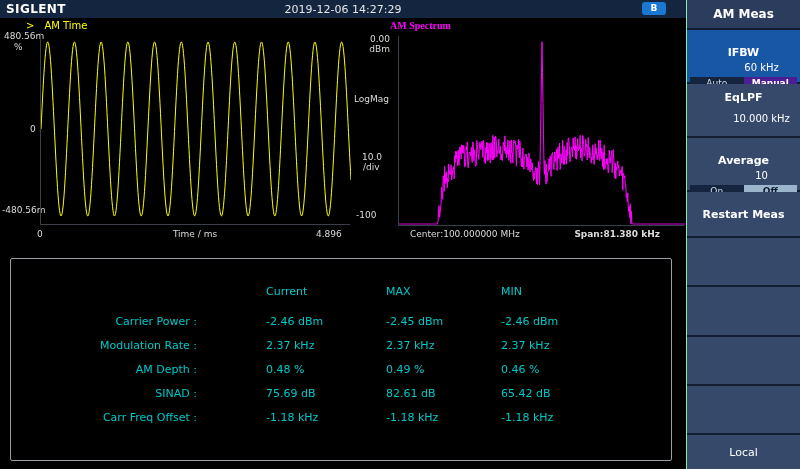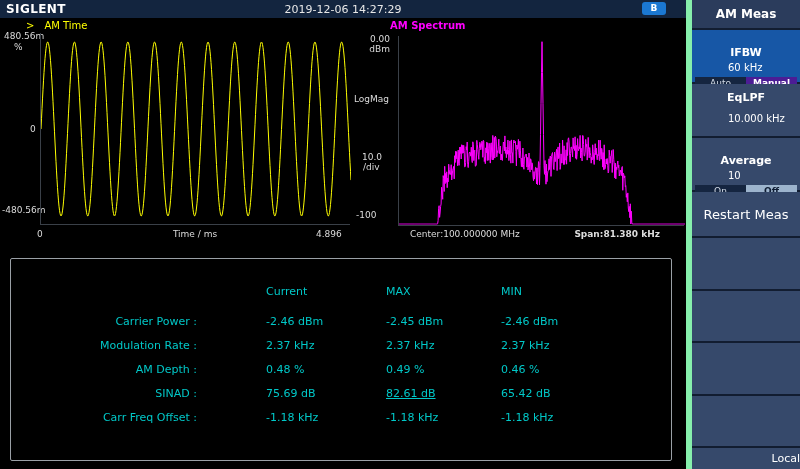--- a/index.html
+++ b/index.html
@@ -9,48 +9,48 @@
 
   
   .topbar { position:absolute; left:0; top:0; width:686px; height:18px; background:#13253f; }
   .logo { position:absolute; left:6px; top:2px; color:#fff; font-weight:bold; font-size:12px; letter-spacing:.4px; }
   .timestamp { position:absolute; left:0; right:0; top:3px; text-align:center; color:#e8e8e8; font-size:11px; }
   .usb-icon { position:absolute; left:642px; top:2px; width:24px; height:13px; background:#1b78d2; border-radius:3px;
               color:#fff; font-size:9px; font-weight:bold; text-align:center; line-height:13px; }
 
   
   .sidebar { position:absolute; right:0; top:0; width:114px; height:469px; background:#1a2740;
-             display:flex; flex-direction:column; border-left:6px solid #86efac; }
+             display:flex; flex-direction:column; border-left:1px solid #86efac; }
   .sb-cell { background:#36496b; border-bottom:2px solid #121d31; position:relative; }
   .sb-title { height:30px; background:#2b3c5c; color:#fff; font-weight:bold; font-size:12px;
               display:flex; align-items:center; justify-content:center; }
   .sb-ifbw { height:54px; background:#1757a6; }
   .sb-eqlpf { height:54px; }
   .sb-avg { height:54px; }
   .sb-restart { height:46px; display:flex; align-items:center; justify-content:center; }
   .sb-empty { flex:1; }
-  .sb-local { height:21px; border-bottom:none; display:flex; align-items:center; justify-content:flex-end; }
+  .sb-local { height:34px; border-bottom:none; display:flex; align-items:center; justify-content:center; }
   .sb-label { display:block; text-align:center; color:#fff; font-weight:bold; font-size:11px; padding-top:16px; }
-  .sb-value { display:block; text-align:left; color:#fff; font-size:10px; margin-top:3px;padding-left:36px; }
+  .sb-value { display:block; text-align:center; color:#fff; font-size:10px; margin-top:3px;padding-left:36px; }
   .sb-eqlpf .sb-label { padding-top:7px; }
   .sb-eqlpf .sb-value { margin-top:9px; }
   .chips { display:flex; margin:4px 3px 0 3px;border-radius:6px; }
   .chip { flex:1; height:13px; line-height:13px; font-size:9px; text-align:center;
           background:#152档540; color:#cdd6e4; }
   .chip-dark { background:#152540; color:#d2dae6; }
   .chip-lit-blue { background:#4c1d95; color:#ffffff; font-weight:bold; }
   .chip-lit-gray { background:#9db4cd; color:#0e1c33; font-weight:bold; }
   .sb-local-label { color:#fff; font-size:11px; }
-  .sb-restart-label { color:#fff; font-size:13px; font-weight:normal; }
+  .sb-restart-label { color:#fff; font-size:11px; font-weight:bold; }
 
   
   .lbl { position:absolute; font-size:9px; color:#dcdcdc; white-space:nowrap; }
   .time-title { position:absolute; left:26px; top:20px; font-size:10px; color:#ffff00; font-weight:normal; }
   .time-marker { margin-right:10px; }
-  .spec-title { position:absolute; left:390px; top:20px; font-size:10px; color:#ff00ff; font-weight:bold; }
+  .spec-title { position:absolute; left:390px; top:20px; font-size:10px; color:#ff00ff; font-weight:bold;font-family:Liberation Serif, serif; }
   .alignr { text-align:right; }
 
   .time-plot-box { position:absolute; left:40px; top:33px; width:310px; height:192px;
                    border-left:1px solid #3a4048; border-bottom:1px solid #3a4048; }
   .spec-plot-box { position:absolute; left:398px; top:36px; width:286px; height:190px;
                    border-left:1px solid #3a4048; border-bottom:1px solid #3a4048; }
   svg { display:block; }
 
   
   .meas-table { position:absolute; left:10px; top:258px; width:662px; height:203px;
@@ -122,21 +122,21 @@
     </div>
     <div>
       <span class="mt-item mt-label" style="top:104px;">AM Depth :</span>
       <span class="mt-item col-cur" style="top:104px;">0.48 %</span>
       <span class="mt-item col-max" style="top:104px;">0.49 %</span>
       <span class="mt-item col-min" style="top:104px;">0.46 %</span>
     </div>
     <div>
       <span class="mt-item mt-label" style="top:128px;">SINAD :</span>
       <span class="mt-item col-cur" style="top:128px;">75.69 dB</span>
-      <span class="mt-item col-max" style="top:128px;text-decoration:underline;">82.61 dB</span>
+      <span class="mt-item col-max" style="top:128px;">82.61 dB</span>
       <span class="mt-item col-min" style="top:128px;">65.42 dB</span>
     </div>
     <div>
       <span class="mt-item mt-label" style="top:152px;">Carr Freq Offset :</span>
       <span class="mt-item col-cur" style="top:152px;">-1.18 kHz</span>
       <span class="mt-item col-max" style="top:152px;">-1.18 kHz</span>
       <span class="mt-item col-min" style="top:152px;">-1.18 kHz</span>
     </div>
   </div>
 

